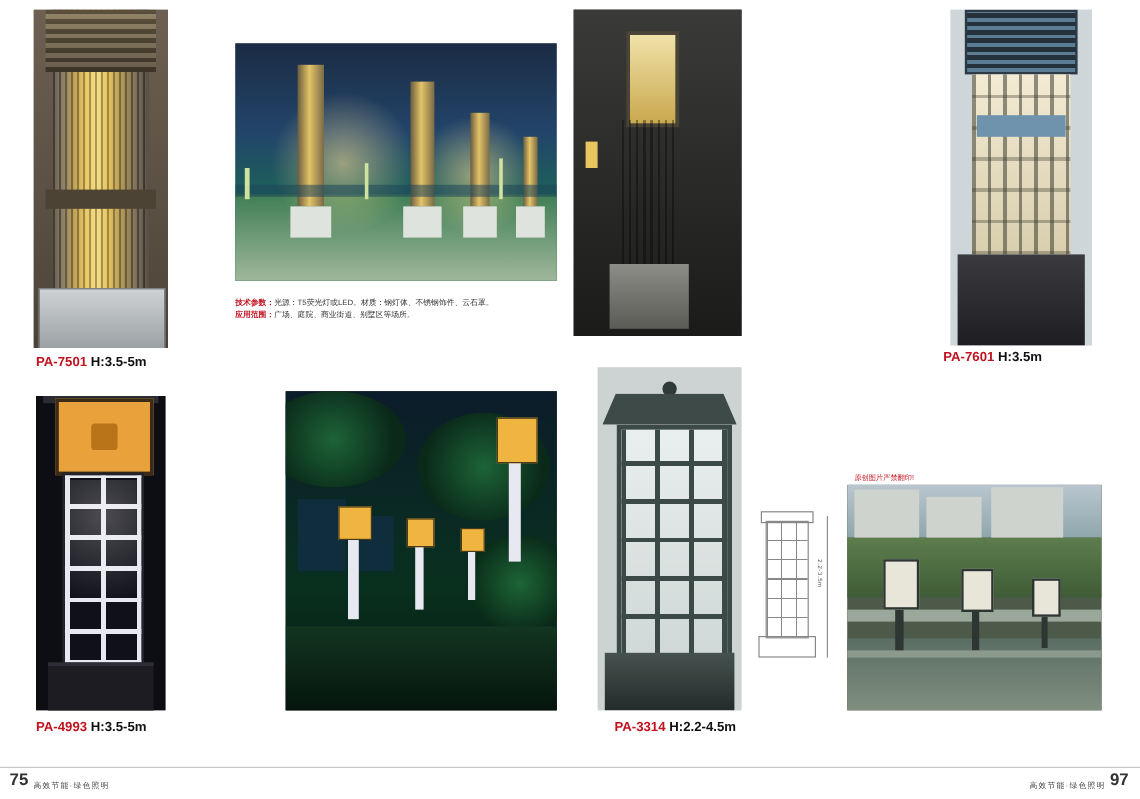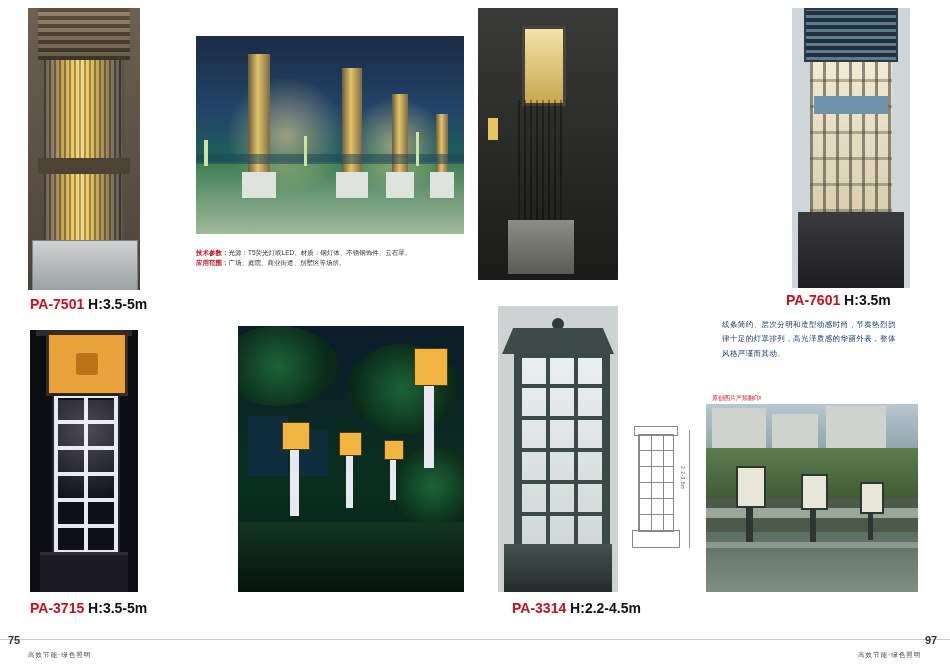--- a/index.html
+++ b/index.html
@@ -10,31 +10,31 @@
     position:relative;
     overflow:hidden;
   }
   .page{position:absolute;inset:0;}
 
   
   .photo{position:absolute;background:#222;overflow:hidden;}
   .photo .inner{position:absolute;inset:0;}
 
   
-  .caption{position:absolute;font-size:14px;font-weight:bold;color:#111;white-space:nowrap;}
+  .caption{position:absolute;font-size:11px;font-weight:bold;color:#111;white-space:nowrap;}
   .caption .code{color:#c1121f;}
   .caption .h{color:#111;font-weight:bold;}
 
   
   .spec{position:absolute;font-size:6.5px;line-height:1.5;color:#333;width:250px;}
   .spec .lbl{color:#c1121f;font-weight:bold;}
 
   .desc{position:absolute;font-size:7.5px;line-height:1.9;color:#1a3c6e;width:180px;letter-spacing:.4px;}
   .footer-rule{position:absolute;left:0;right:0;bottom:26px;height:1px;background:#c9c9c9;}
-  .pagenum{position:absolute;bottom:20px;font-size:11px;color:#333;font-weight:bold;}
+  .pagenum{position:absolute;bottom:9px;font-size:14px;color:#333;font-weight:bold;}
   .footer-tag{position:absolute;bottom:6px;font-size:6.5px;color:#444;letter-spacing:1px;}
 
   
   #p7501{left:28px;top:8px;width:112px;height:282px;background:linear-gradient(180deg,#6d6052,#4c4338);}
   #p7501 .body{position:absolute;left:16px;top:0;width:80px;height:232px;
     background:linear-gradient(90deg,#5c5246 0%,#8a7b5f 12%,#b99a4a 22%,#e8c35a 34%,#f3da7c 46%,#e2bf55 58%,#a98f4c 72%,#6f6351 88%,#4a4237 100%);}
   #p7501 .body:before{content:"";position:absolute;inset:0;
     background:repeating-linear-gradient(90deg,rgba(0,0,0,.30) 0 2px,rgba(255,255,255,.07) 2px 5px);}
   #p7501 .cap{position:absolute;left:10px;top:0;width:92px;height:52px;
     background:linear-gradient(180deg,#8c7b5c,#5a4f3c);}
@@ -151,21 +151,21 @@
     <span class="h">H:3.5-5m</span>
   </div>
 
   <div class="photo" id="p7502">
     <div class="roof"></div>
     <div class="lantern"></div>
     <div class="shaft"></div>
     <div class="foot"></div>
   </div>
   <div class="caption" style="left:30px;top:600px;">
-    <span class="code">PA-3715</span>
+    <span class="code">PA-4993</span>
     <span class="h">H:3.5-5m</span>
   </div>
 
   <div class="photo" id="ph-plaza">
     <div class="inner">
       <div class="ground"></div>
       <div class="glow" style="left:30px;top:40px;width:120px;height:120px;"></div>
       <div class="glow" style="left:150px;top:60px;width:100px;height:100px;"></div>
       <div class="pil" style="left:52px;width:22px;height:118px;"></div>
       <div class="pil" style="left:146px;width:20px;height:104px;"></div>
@@ -217,21 +217,20 @@
     <div class="top"></div>
     <div class="glass"></div>
     <div class="blue"></div>
     <div class="base"></div>
   </div>
   <div class="caption" style="left:786px;top:292px;">
     <span class="code">PA-7601</span>
     <span class="h">H:3.5m</span>
   </div>
 
-  <div class="desc" style="left:722px;top:318px;">线条简约、层次分明和造型动感时尚，节奏热烈韵律十足的灯罩排列，高光泽质感的华丽外表，整体风格严谨而其动。</div>
 
   <div class="photo" id="p7602">
     <div class="knob"></div>
     <div class="roof"></div>
     <div class="cage"></div>
     <div class="foot"></div>
   </div>
   <div class="caption" style="left:512px;top:600px;">
     <span class="code">PA-3314</span>
     <span class="h">H:2.2-4.5m</span>

